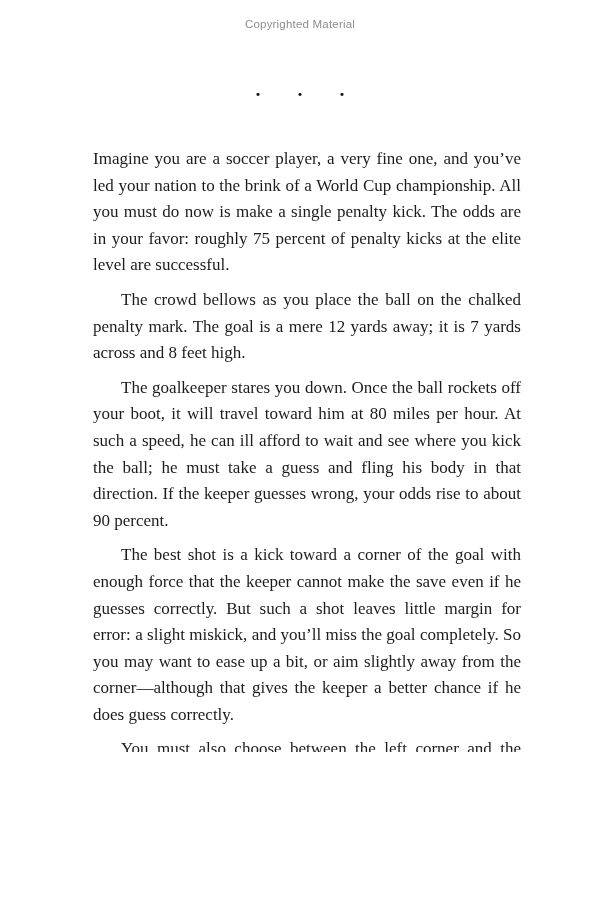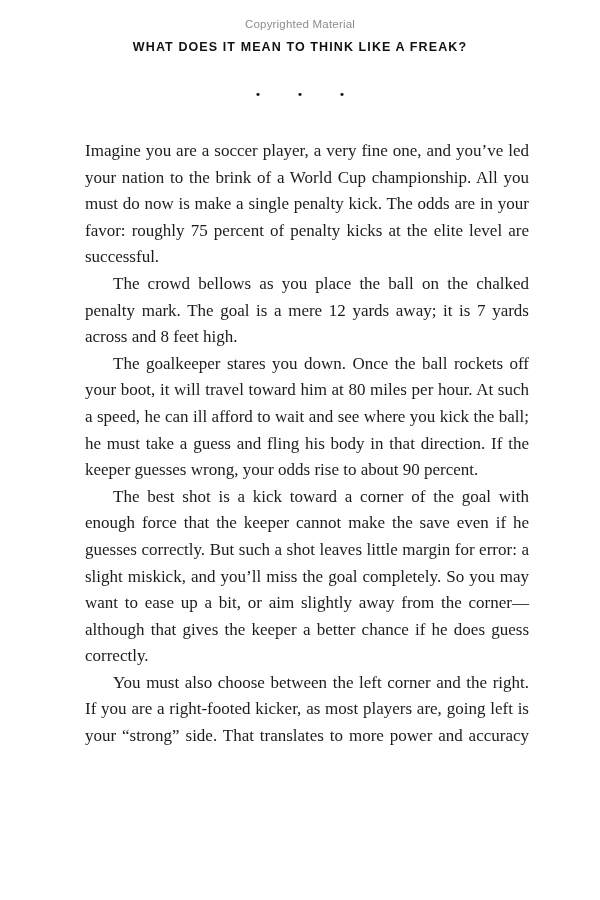--- a/index.html
+++ b/index.html
@@ -52,21 +52,21 @@
     letter-spacing: 16px;
     text-indent: 16px; 
   }
   .text-block {
     position: absolute;
     top: 138px;
     left: 85px;
     width: 444px;
   }
   .text-block p {
-    margin: 0;
+    margin: 8px;
     font-size: 17px;
     line-height: 26.6px;
     text-align: justify;
     color: #1c1c1c;
   }
   .text-block p.indent {
     text-indent: 28px;
   }
   .text-block p.continued {
     text-align-last: justify;
@@ -80,21 +80,20 @@
     color: #1c1c1c;
   }
 </style>
 </head>
 <body>
 
 <div class="page">
 
   <div class="copyright top">Copyrighted Material</div>
 
-  <div class="chapter-header">WHAT DOES IT MEAN TO THINK LIKE A FREAK?</div>
 
   <div class="section-break">• • •</div>
 
   <div class="text-block">
     <p>Imagine you are a soccer player, a very fine one, and you’ve led your nation to the brink of a World Cup championship. All you must do now is make a single penalty kick. The odds are in your favor: roughly 75 percent of penalty kicks at the elite level are successful.</p>
     <p class="indent">The crowd bellows as you place the ball on the chalked penalty mark. The goal is a mere 12 yards away; it is 7 yards across and 8 feet high.</p>
     <p class="indent">The goalkeeper stares you down. Once the ball rockets off your boot, it will travel toward him at 80 miles per hour. At such a speed, he can ill afford to wait and see where you kick the ball; he must take a guess and fling his body in that direction. If the keeper guesses wrong, your odds rise to about 90 percent.</p>
     <p class="indent">The best shot is a kick toward a corner of the goal with enough force that the keeper cannot make the save even if he guesses correctly. But such a shot leaves little margin for error: a slight miskick, and you’ll miss the goal completely. So you may want to ease up a bit, or aim slightly away from the corner—although that gives the keeper a better chance if he does guess correctly.</p>
     <p class="indent continued">You must also choose between the left corner and the right. If you are a right-footed kicker, as most players are, going left is your “strong” side. That translates to more power and accuracy—but of course the keeper knows this</p>
   </div>

